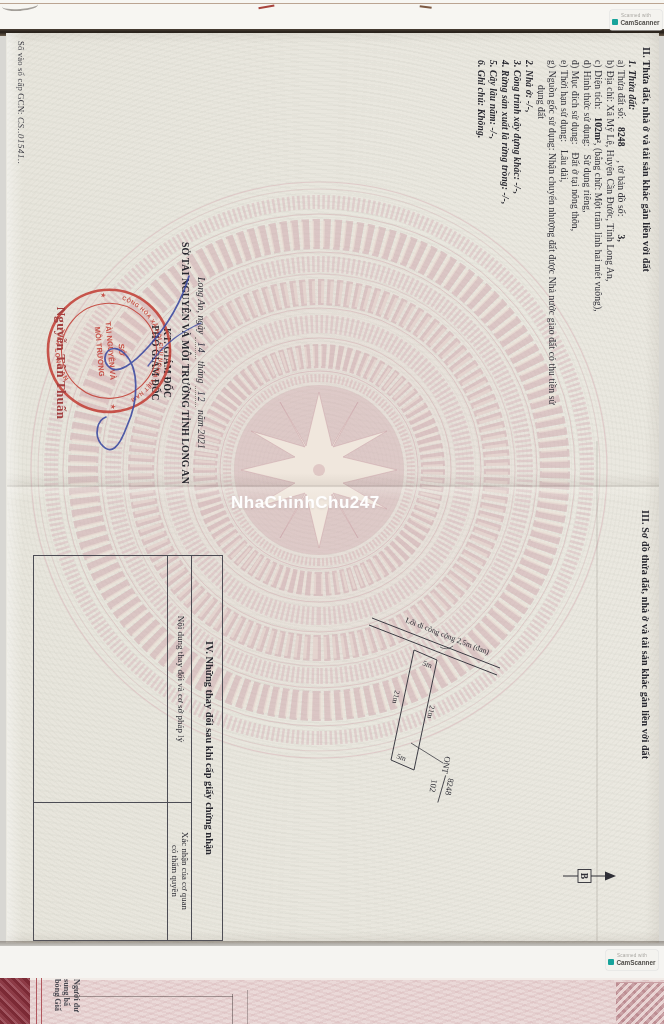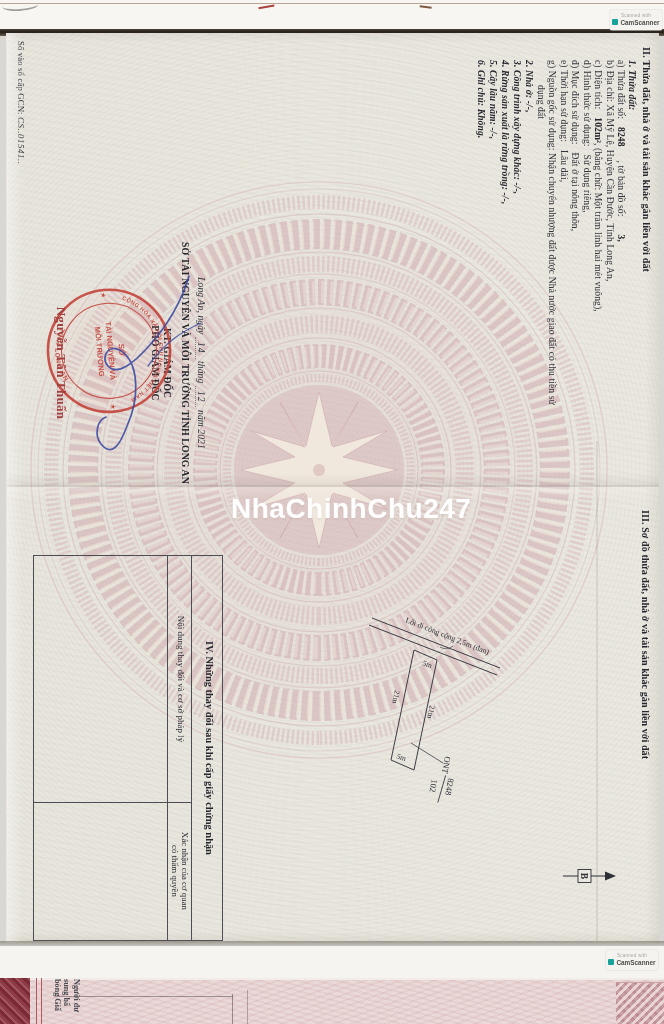--- a/index.html
+++ b/index.html
@@ -58,21 +58,21 @@
   .tbl-title{position:absolute;left:0;top:7px;width:100%;text-align:center;font-weight:bold;font-size:10.4px;color:#26262e;}
   .tbl-title-line{position:absolute;left:0;top:30px;width:100%;height:0;border-top:1px solid #4c4c54;}
   .tbl-colline{position:absolute;left:246px;top:30px;bottom:0;width:0;border-left:1px solid #4c4c54;}
   .tbl-headline{position:absolute;left:0;top:54px;width:100%;height:0;border-top:1px solid #4c4c54;}
   .tbl-c1{position:absolute;left:0;top:36px;width:246px;text-align:center;font-size:9px;color:#2c2c34;}
   .tbl-c2{position:absolute;left:246px;top:32px;width:138px;text-align:center;font-size:8.8px;line-height:10px;color:#2c2c34;}
 
   
   .watermark{
     position:absolute;left:231px;top:493px;z-index:50;
-    font-family:"Liberation Sans", sans-serif;font-weight:bold;font-size:28px;letter-spacing:.5px;
+    font-family:"Liberation Sans", sans-serif;font-weight:bold;font-size:17px;letter-spacing:.5px;
     color:rgba(255,255,255,.97);text-shadow:0 0 2px rgba(255,255,255,.45), 0 1px 2px rgba(120,100,100,.18);
   }
   .badge{
     position:absolute;width:52px;height:20px;background:#f4f3ef;border-radius:2px;z-index:60;
     box-shadow:0 0 0 .5px #ddd;font-family:"Liberation Sans", sans-serif;text-align:center;
   }
   .badge .b1{font-size:4.6px;color:#a9a7a2;margin-top:2.5px;letter-spacing:.2px;}
   .badge .b2{font-size:6.4px;color:#4e4c48;font-weight:bold;display:flex;align-items:center;justify-content:center;gap:2px;margin-top:1px;}
   .badge .logo{display:inline-block;width:6px;height:6px;background:#17a39b;border-radius:1px;}
   .badge1{left:610px;top:10px;}

